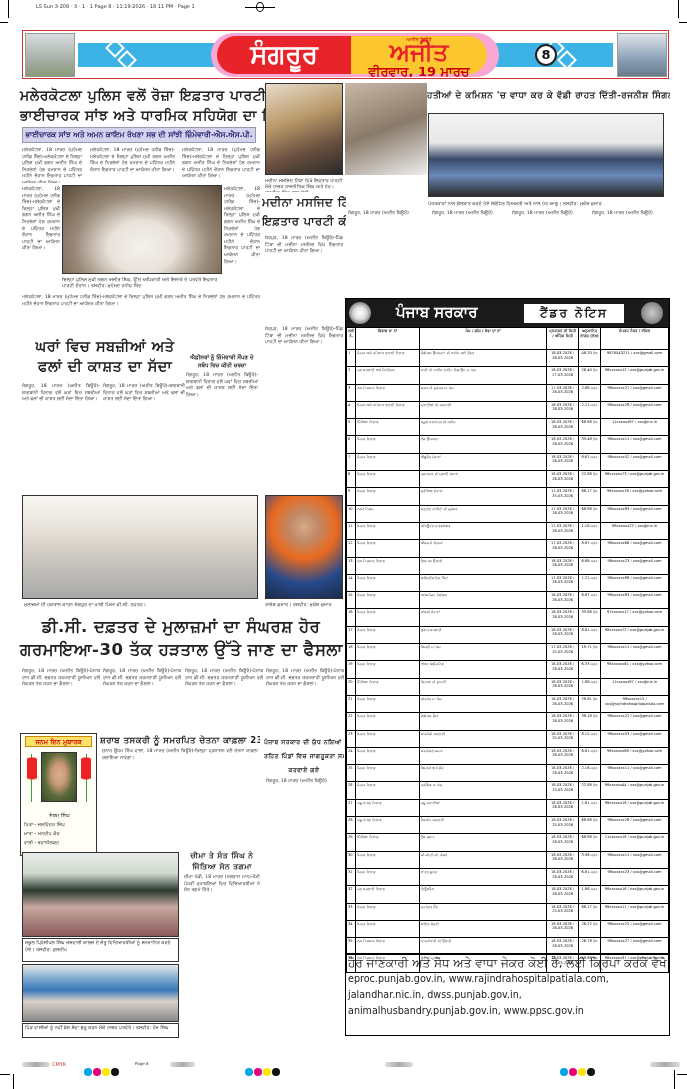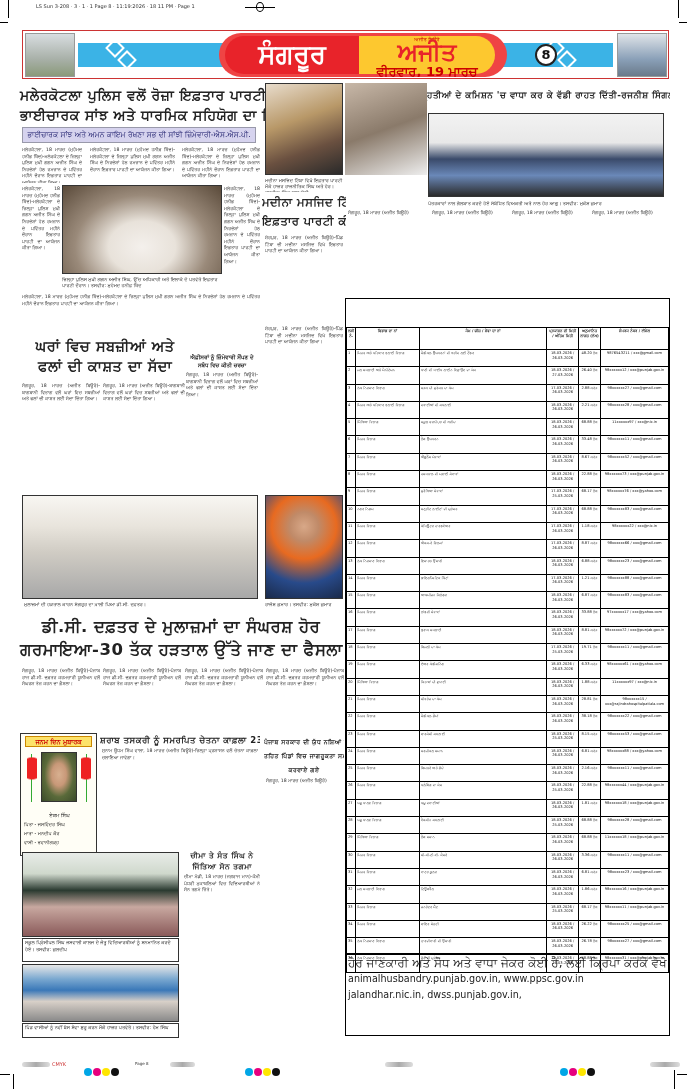--- a/index.html
+++ b/index.html
@@ -4,29 +4,29 @@
 <style>
 *{box-sizing:border-box;margin:0;padding:0}
 body{width:687px;height:1089px;background:#fff;font-family:"DejaVu Sans",sans-serif;color:#111;position:relative;overflow:hidden}
 .abs{position:absolute}
 .slug{font-size:5px;color:#333;left:36px;top:3px;white-space:nowrap}
 .crop{background:#000}
 .masthead{left:22px;top:30px;width:647px;height:49px;border:1px solid #c33;background:#fff}
 .mh-band{left:55px;top:12px;width:535px;height:24px;background:#3bb3e6}
 .mh-diam{width:14px;height:14px;border:2px solid #fff;transform:rotate(45deg)}
 .mh-photo{background:linear-gradient(180deg,#d8dde0,#a8b0a8 60%,#8a9a7a);border:1px solid #999}
-.mh-pill{left:196px;top:2px;width:288px;height:44px;border-radius:24px;background:#ef4444;overflow:hidden}
+.mh-pill{left:188px;top:2px;width:288px;height:44px;border-radius:24px;background:#f9a8d4;overflow:hidden}
 .mh-red{left:6px;top:3px;width:134px;height:38px;background:#e8232a;border-radius:20px 0 0 20px;color:#fff;font-weight:bold;font-size:26px;text-align:center;line-height:36px}
 .mh-yel{left:140px;top:3px;width:136px;height:38px;background:#fdc82f;border-radius:0 20px 20px 0}
 .mh-ajit{left:0;top:4px;width:136px;text-align:center;color:#e8232a;font-weight:bold;font-size:24px;line-height:24px}
 .mh-sub{left:0;top:0;width:136px;text-align:center;font-size:5px;color:#c00}
 .mh-date{left:0;top:28px;width:136px;text-align:center;font-size:13px;color:#c00;font-weight:bold}
 .mh-page{left:512px;top:13px;width:22px;height:22px;border:2px solid #222;border-radius:50%;background:#fff;font-weight:bold;font-size:13px;text-align:center;line-height:18px}
 .hl{font-weight:bold;color:#222;text-align:center;white-space:nowrap;letter-spacing:.5px}
-.sub-box{background:#d6d3ee;border:1px solid #99a;font-size:9px;text-align:center;font-weight:normal;color:#1a1a6a;line-height:14px}
+.sub-box{background:#d6d3ee;border:1px solid #99a;font-size:9px;text-align:center;font-weight:bold;color:#1a1a6a;line-height:14px}
 .txt{font-size:4.6px;line-height:6.6px;color:#222;text-align:justify;overflow:hidden}
 .photo{border:1px solid #333;overflow:hidden}
 .cap{font-size:5.5px;color:#222;white-space:nowrap;overflow:hidden}
 .tender{left:345px;top:298px;width:325px;height:738px;border:1px solid #000}
 .t-head{left:0;top:0;width:323px;height:28px;background:#1a1a1a}
 .t-title{left:50px;top:4px;color:#fff;font-size:15px;font-weight:bold}
 .t-notice{left:178px;top:5px;width:100px;height:19px;background:#fff;font-size:12px;text-align:center;line-height:19px;font-weight:bold;letter-spacing:2px}
 .t-seal{width:22px;height:22px;border-radius:50%}
 table.tt{position:absolute;left:0;top:28px;width:323px;border-collapse:collapse;font-size:3.6px;line-height:4.6px}
 .tt th,.tt td{border:1px solid #000;padding:1px 1px;vertical-align:top;overflow:hidden}
@@ -137,20 +137,26 @@
 
 <div class="abs photo" style="left:22px;top:852px;width:157px;height:85px;background:linear-gradient(180deg,#e8ece8 0,#cfd8cc 25%,#2a3a30 45%,#c8a8a0 65%,#8a5a5a 100%)"></div>
 <div class="abs" style="left:22px;top:938px;width:157px;height:24px;font-size:4.8px;line-height:6.5px;border:1px solid #333;padding:1px 2px;overflow:hidden">ਸਕੂਲ ਪ੍ਰਿੰਸੀਪਲ ਸਿੰਘ ਜਸਵਾਲੀ ਕਾਲਜ ਦੇ ਜੇਤੂ ਵਿਦਿਆਰਥੀਆਂ ਨੂੰ ਸਨਮਾਨਿਤ ਕਰਦੇ ਹੋਏ। ਤਸਵੀਰ: ਕੁਲਦੀਪ</div>
 <div class="abs photo" style="left:22px;top:964px;width:157px;height:58px;background:linear-gradient(180deg,#e8e8e8 0,#7aa8d0 25%,#3a78b8 45%,#d8d0c8 65%,#8a8a8a 100%)"></div>
 <div class="abs" style="left:22px;top:1023px;width:157px;height:15px;font-size:4.8px;line-height:6.5px;border:1px solid #333;padding:1px 2px;overflow:hidden">ਪਿੰਡ ਵਾਸੀਆਂ ਨੂੰ ਨਵੀਂ ਬੱਸ ਸੇਵਾ ਸ਼ੁਰੂ ਕਰਨ ਮੌਕੇ ਹਾਜ਼ਰ ਪਤਵੰਤੇ। ਤਸਵੀਰ: ਹੇਮ ਸਿੰਘ</div>
 <div class="abs hl" style="left:182px;top:851px;width:80px;font-size:7.5px;overflow:hidden">ਚੀਮਾ ਤੇ ਸੰਤ ਸਿੰਘ ਨੇ</div>
 <div class="abs hl" style="left:182px;top:862px;width:80px;font-size:7.5px;overflow:hidden">ਜਿੱਤਿਆ ਸੋਨ ਤਗਮਾ</div>
 <div class="abs txt" style="left:184px;top:874px;width:76px;height:162px">ਚੀਮਾ ਮੰਡੀ, 18 ਮਾਰਚ (ਜਗਰਾਜ ਮਾਨ)-ਕੌਮੀ ਪੱਧਰੀ ਮੁਕਾਬਲਿਆਂ ਵਿਚ ਵਿਦਿਆਰਥੀਆਂ ਨੇ ਸੋਨ ਤਗਮੇ ਜਿੱਤੇ।</div>
 
 <div class="abs tender">
+  <div class="abs t-head">
+    <div class="abs t-seal" style="left:3px;top:3px;background:radial-gradient(circle,#fff 0,#ddd 40%,#888 70%,#333)"></div>
+    <div class="abs t-title">ਪੰਜਾਬ ਸਰਕਾਰ</div>
+    <div class="abs t-notice">ਟੈਂਡਰ ਨੋਟਿਸ</div>
+    <div class="abs t-seal" style="left:295px;top:3px;background:radial-gradient(circle,#ccc 0,#999 50%,#555)"></div>
+  </div>
   <table class="tt">
     <colgroup>
       <col style="width:9px">
         <col style="width:64px">
         <col style="width:128px">
         <col style="width:32px">
         <col style="width:22px">
         <col style="width:68px">
     </colgroup>
     <thead>
@@ -450,22 +456,23 @@
           <td>ਛੱਤ ਦੀ ਮੁਰੰਮਤ</td>
           <td class="c">17-03-2026 / 26-03-2026</td>
           <td class="c">48.88 ਲੱਖ</td>
           <td class="c">98xxxxxx31 / xxx@punjab.gov.in</td>
         </tr>
       </tbody>
   </table>
   <div class="abs t-foot">
     <div class="abs t-foot-l">
       <div style="white-space:nowrap;font-size:12px">ਹੋਰ ਜਾਣਕਾਰੀ ਅਤੇ ਸੋਧ ਅਤੇ ਵਾਧਾ ਜੇਕਰ ਕੋਈ ਹੈ, ਲਈ ਕ੍ਰਿਪਾ ਕਰਕੇ ਵੇਖੋ</div>
+      <div style="white-space:nowrap">eproc.punjab.gov.in, www.rajindrahospitalpatiala.com,</div>
+      <div style="white-space:nowrap">jalandhar.nic.in, dwss.punjab.gov.in,</div>
       <div style="white-space:nowrap">animalhusbandry.punjab.gov.in, www.ppsc.gov.in</div>
-      <div style="white-space:nowrap">jalandhar.nic.in, dwss.punjab.gov.in,</div>
     </div>
   </div>
 </div>
 
 <div class="abs" style="left:0;top:1059px;width:687px;height:12px">
   <div class="abs regbar" style="left:22px;top:3px;width:28px"></div>
   <div class="abs" style="left:52px;top:2px;font-size:5px;color:#c33">CMYK</div>
   <div class="abs" style="left:84px;top:2px">
     <span class="dot" style="background:#00a6e6"></span><span class="dot" style="background:#e6007e"></span><span class="dot" style="background:#ffe600"></span><span class="dot" style="background:#111"></span>
   </div>

